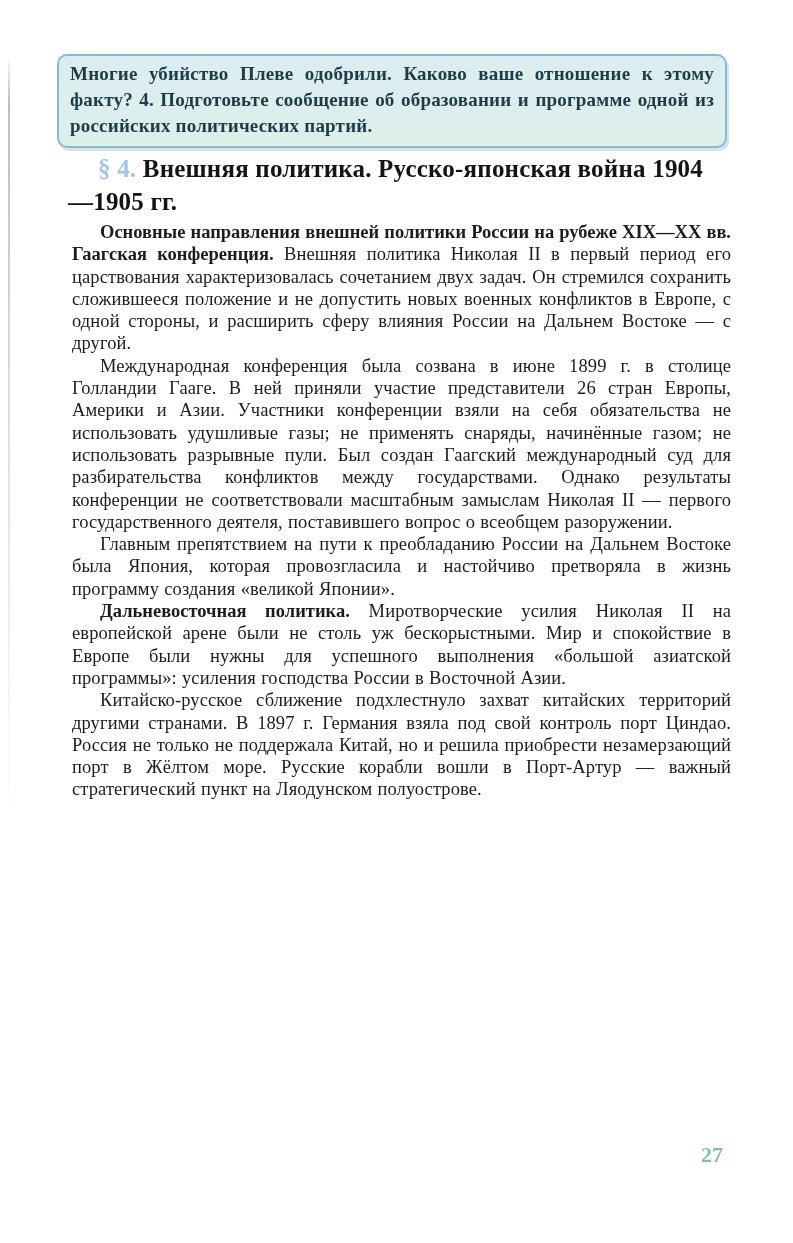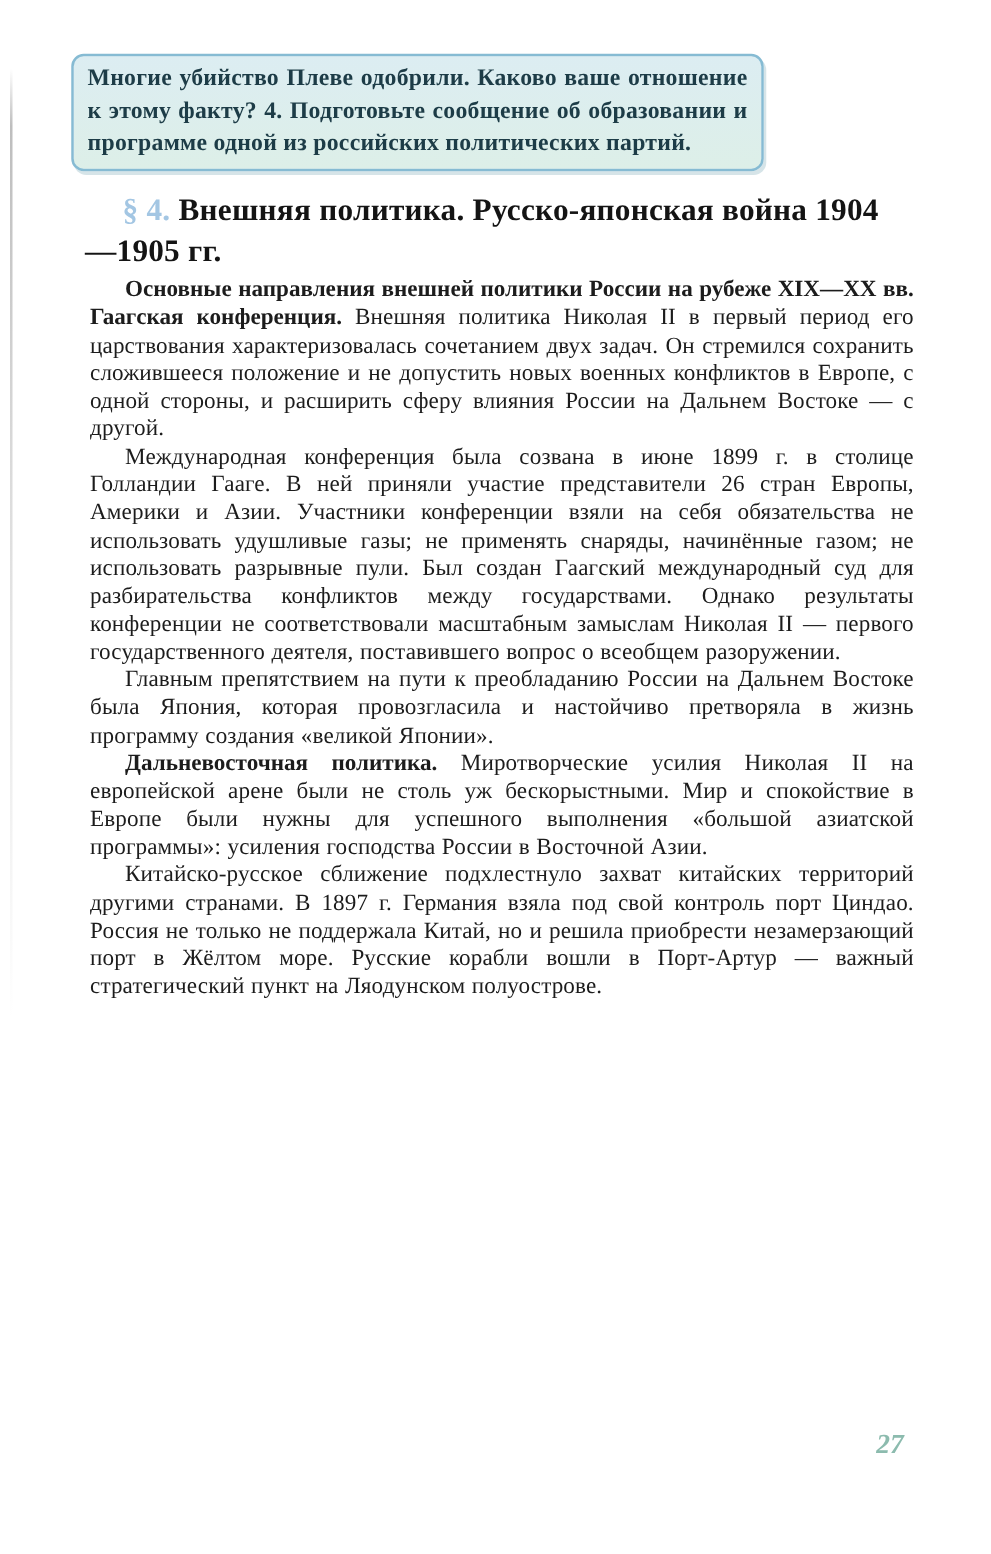--- a/index.html
+++ b/index.html
@@ -26,22 +26,22 @@
     background: linear-gradient(to bottom,
       rgba(150,150,150,0) 0%,
       rgba(110,110,110,0.45) 6%,
       rgba(140,140,140,0.30) 45%,
       rgba(170,170,170,0.15) 80%,
       rgba(190,190,190,0) 100%);
   }
   .question-box {
     position: absolute;
     left: 57px;
-    top: 43px;
-    width: 554px;
+    top: 54px;
+    width: 670px;
     box-sizing: border-box;
     border: 2px solid var(--box-border, #86bbd3);
     border-radius: 10px;
     background: linear-gradient(to bottom, var(--box-bg-top, #dcedf2), var(--box-bg-bottom, #ddefe8));
     box-shadow: 2px 3px 0 rgba(165,195,205,0.45);
     padding: 5px 11px 7px 11px;
     font-size: 19px;
     line-height: 26px;
     text-align: justify;
     color: var(--box-text, #1d3c47);
@@ -86,21 +86,20 @@
   .para b {
     letter-spacing: 0;
   }
   .page-number {
     position: absolute;
     top: 1142px;
     right: 70px;
     font-size: 22px;
     font-weight: bold;
     color: var(--pagenum-color, #8cbbae);
-    font-style: italic;
   }
 </style>
 </head>
 <body>
 
 <div class="page">
 
   <div class="edge-line"></div>
 
   <div class="question-box">

